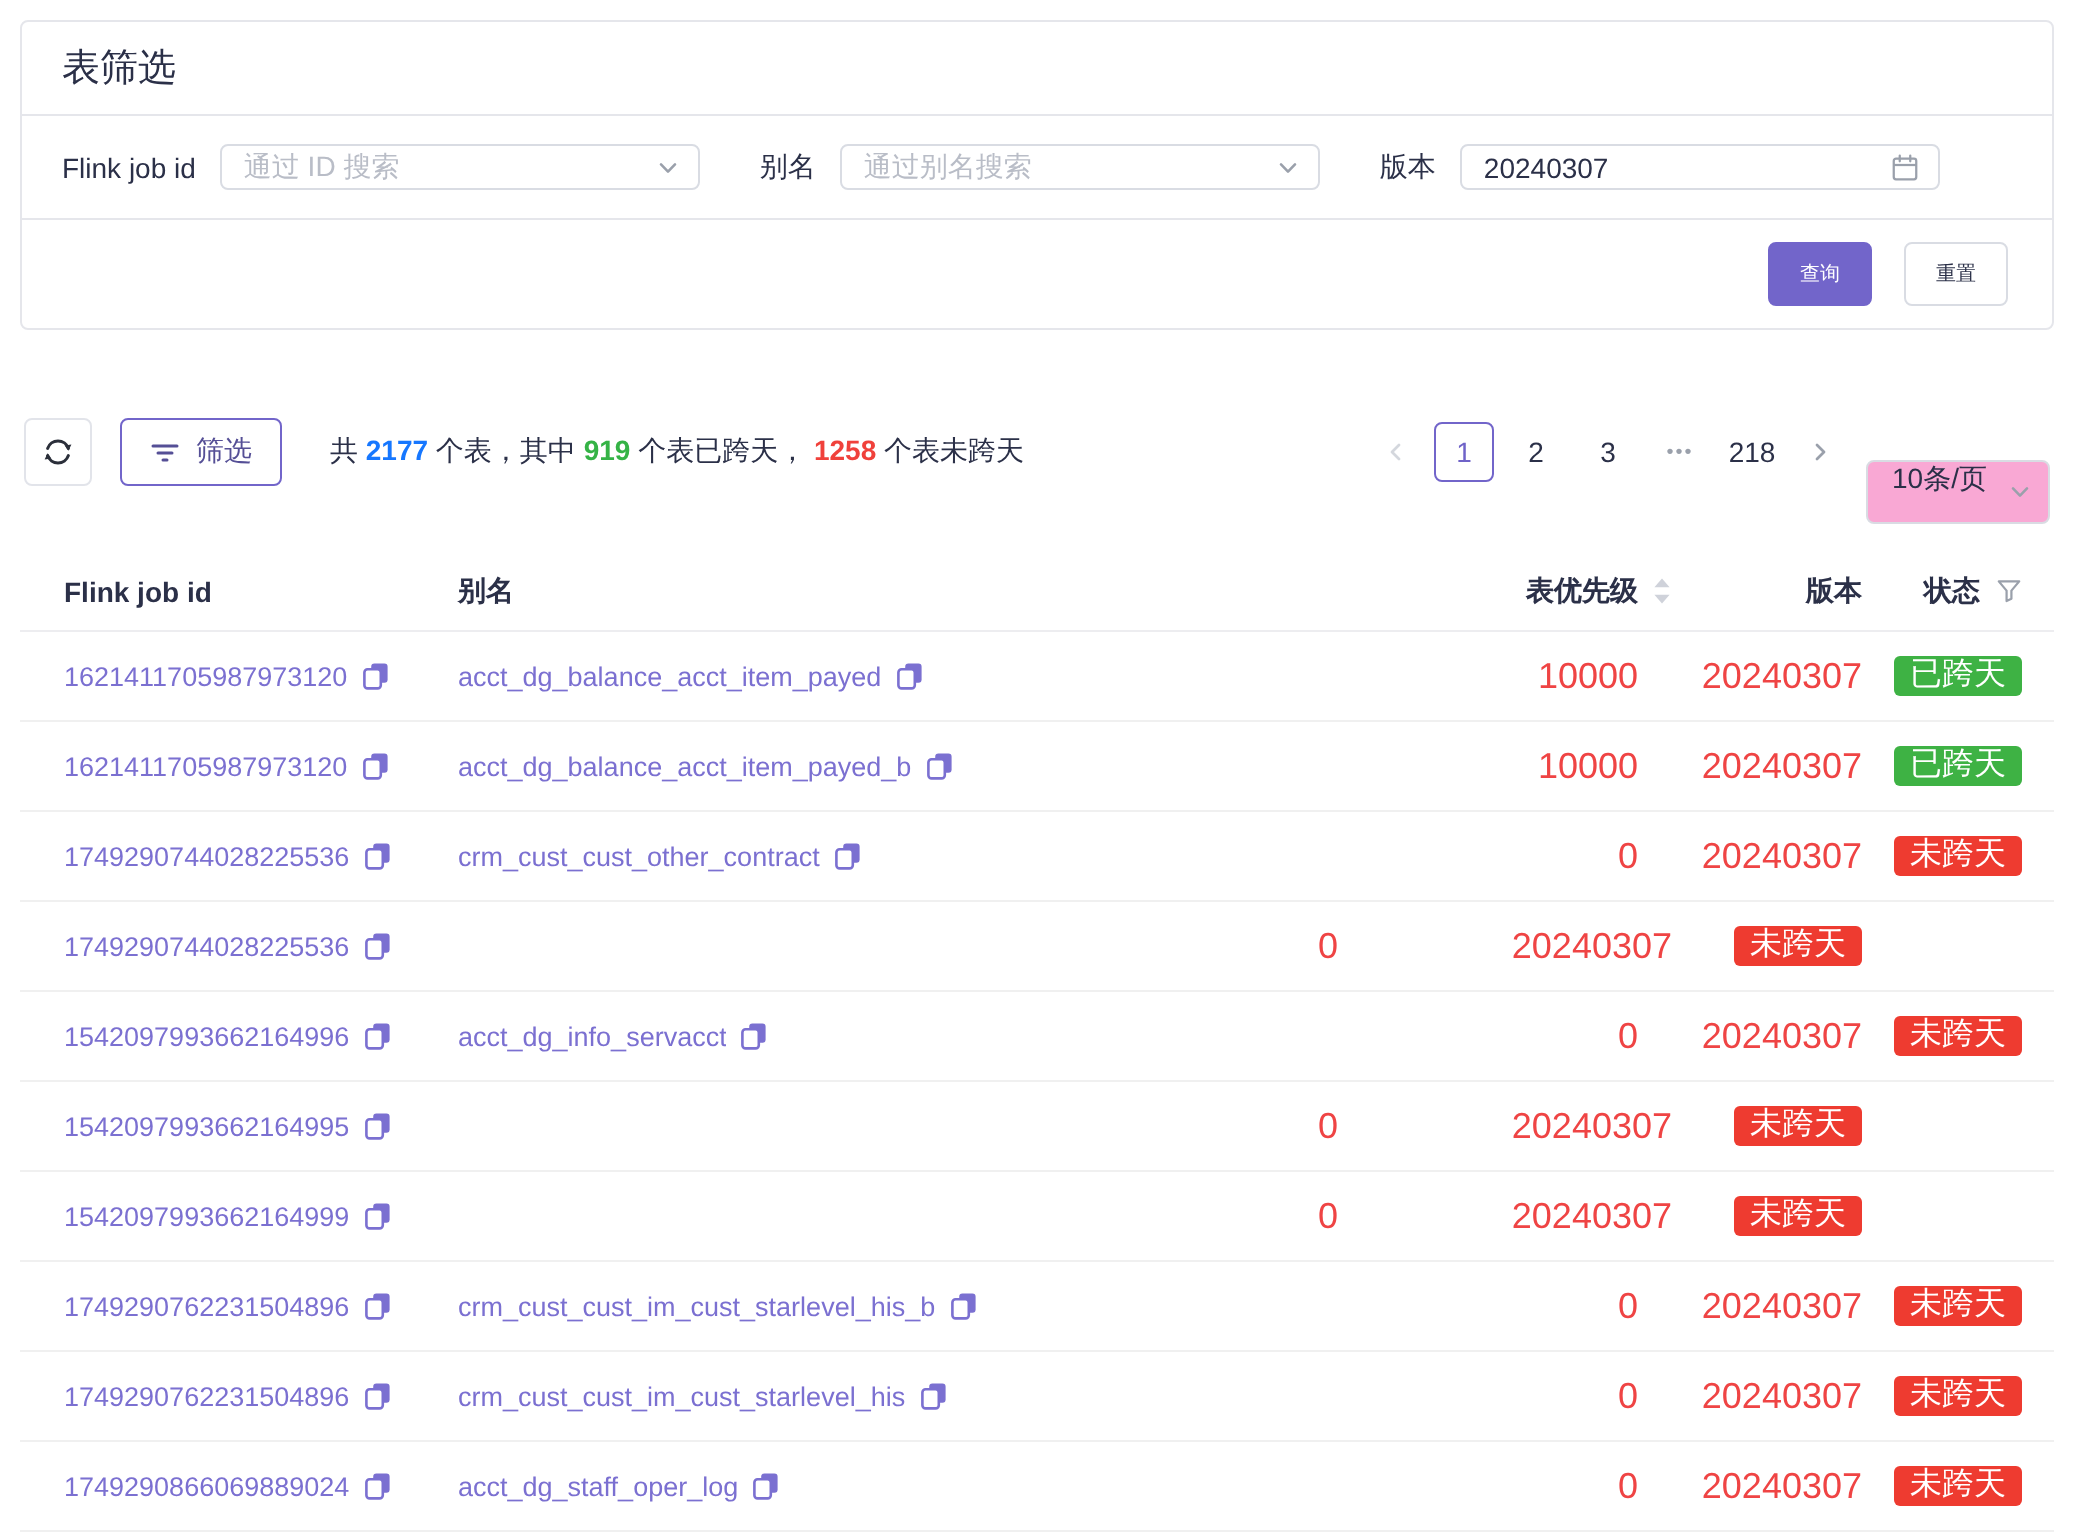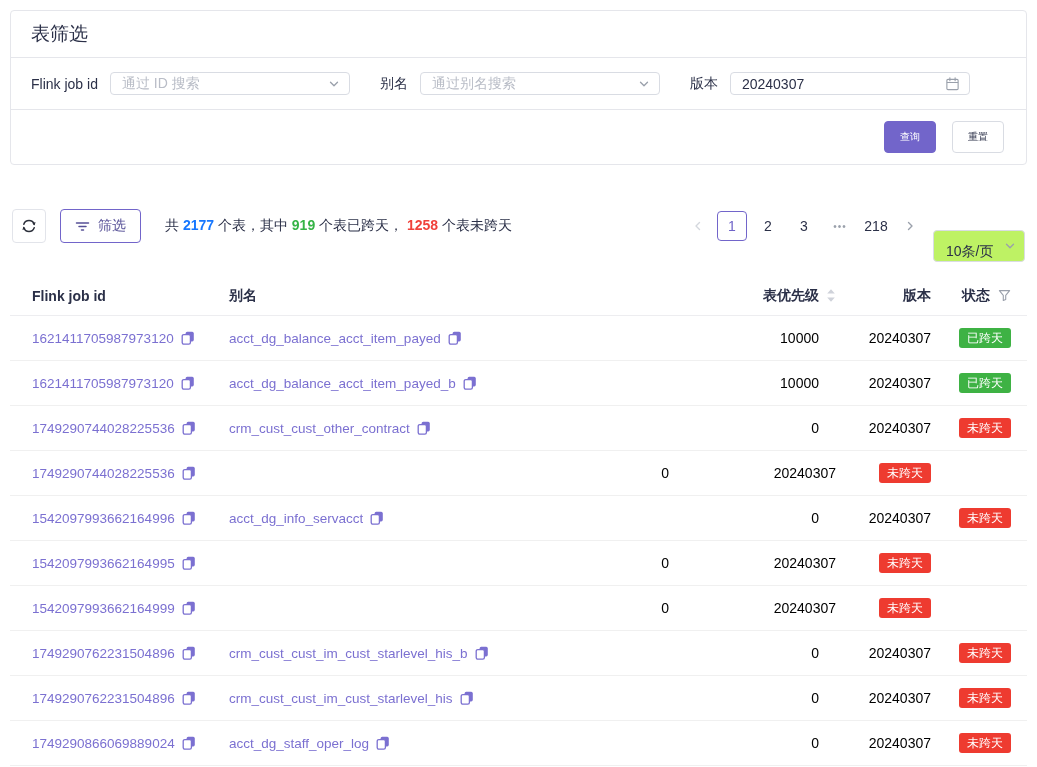--- a/index.html
+++ b/index.html
@@ -54,41 +54,41 @@
   .pagination { display:flex; align-items:center; gap:6px; }
   .page-item {
     min-width:30px; height:30px; display:flex; align-items:center; justify-content:center;
     border-radius:4px; font-size:14px; color:#2b3048; cursor:pointer; user-select:none;
   }
   .page-item.active { border:1px solid #7265ca; color:#6f63c8; }
   .page-item.ellipsis { color:#9aa0ab; letter-spacing:1px; font-size:10px; cursor:default; }
   .page-nav { width:26px; height:30px; display:flex; align-items:center; justify-content:center; cursor:pointer; }
   .page-size {
     position:relative; height:32px; min-width:92px; margin-left:10px; border:1px solid #d9dce3;
-    border-radius:4px; background:#bef264; display:flex; align-items:flex-end; padding:0 28px 0 12px;
+    border-radius:4px; background:#f9a8d4; display:flex; align-items:flex-start; padding:0 28px 0 12px;
     font-size:14px; color:#2b3048; cursor:pointer;margin-top:40px;
   }
   .page-size .suffix-icon { position:absolute; right:8px; top:50%; transform:translateY(-50%); display:flex; }
 
   
   .table { width:1017px; margin-top:4px; }
   .t-row {
     display:grid; grid-template-columns:197px 1fr 150px 95px 80px;
     align-items:center; padding:0 16px 0 22px; border-bottom:1px solid #f0f0f0;
   }
   .t-head { height:40px; border-bottom:1px solid #ededf0; }
   .t-head .cell { font-size:14px; color:#2b3048; font-weight:bold; }
   .t-body-row { height:45px; }
   .cell { display:flex; align-items:center; min-width:0; }
   .cell.right { justify-content:flex-end; text-align:right; }
   .link { color:#7b70d1; font-size:13.5px; cursor:pointer; white-space:nowrap; overflow:hidden; text-overflow:ellipsis; }
   .copy-btn { display:inline-flex; margin-left:7px; cursor:pointer; flex:none; }
-  .num { color:#000000; font-size:14px; }
+  .num { color:#ef4444; font-size:18px; }
   .badge {
-    color:#fff; font-size:12px; line-height:20px; padding:0 8px; border-radius:3px; white-space:nowrap;text-align:center;
+    color:#fff; font-size:16px; line-height:20px; padding:0 8px; border-radius:3px; white-space:nowrap;text-align:center;
   }
   .sort-icon { display:inline-flex; margin-left:7px; cursor:pointer; }
   .funnel-icon { display:inline-flex; margin-left:8px; cursor:pointer; }
 
   .bottom-bar { display:flex; justify-content:flex-end; align-items:center; margin:14px 2px 0 0; }
   svg { display:block; }
 </style>
 </head>
 <body>
 

